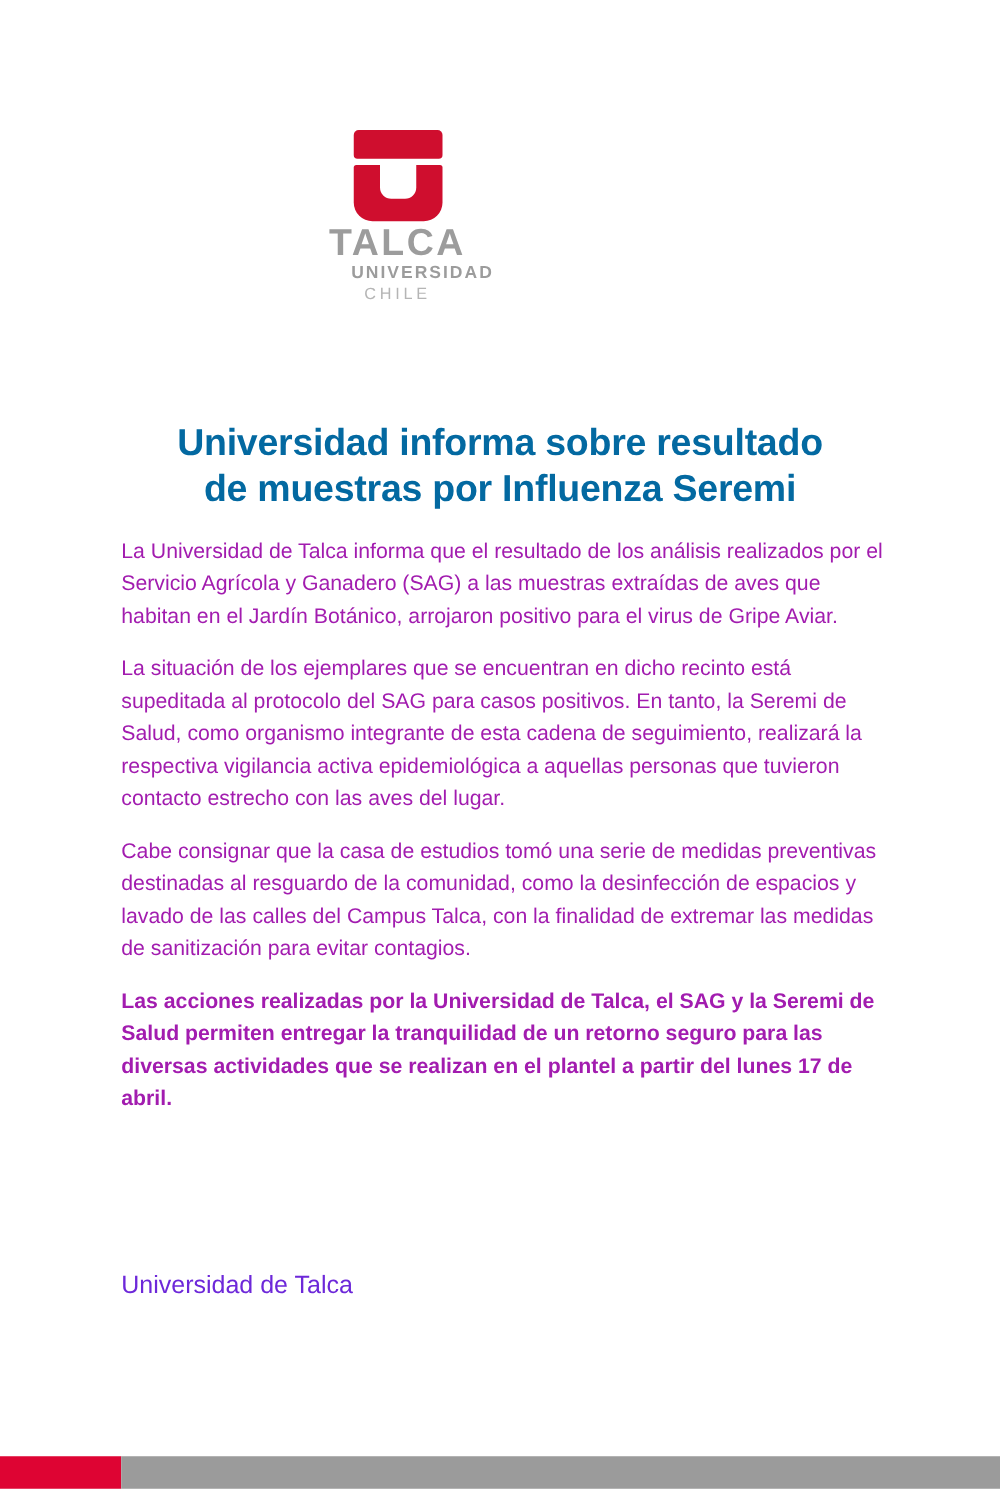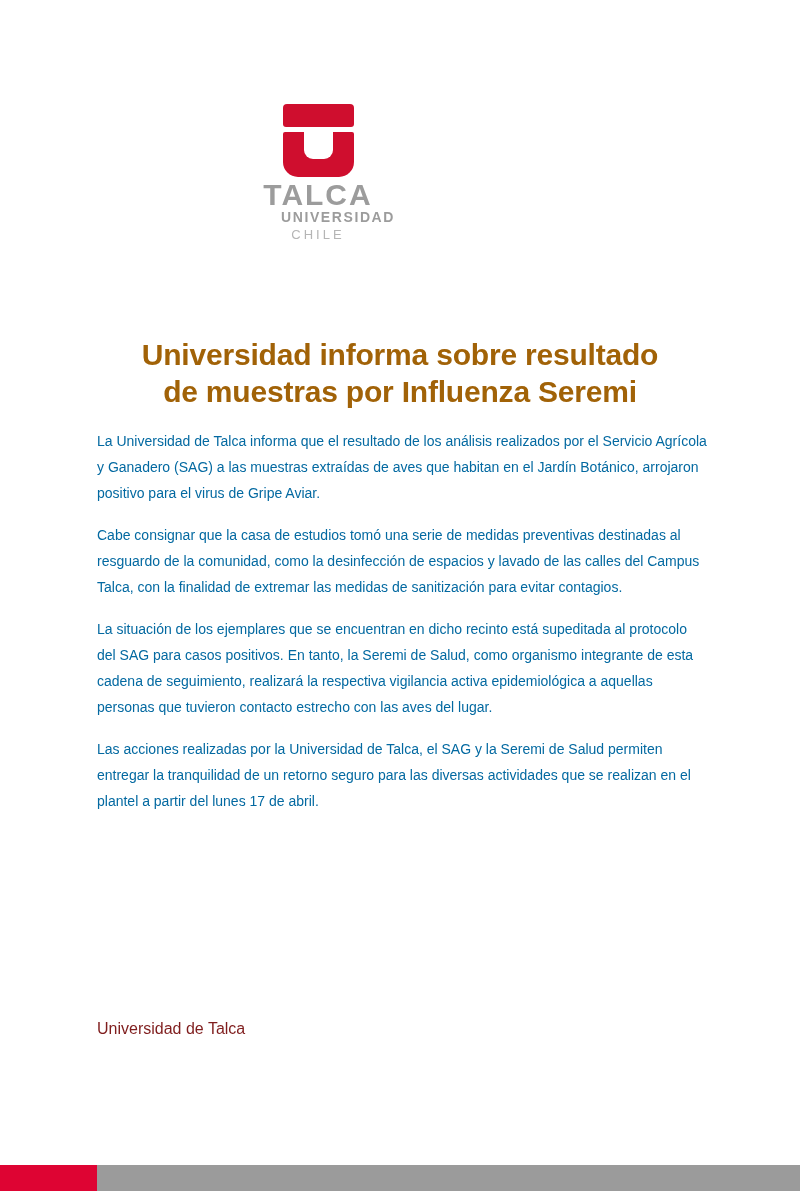--- a/index.html
+++ b/index.html
@@ -34,39 +34,39 @@
     color:#9c9c9c;line-height:15px;padding-left:40px;
   }
   .logo-country{
     margin-top:3px;font-size:13px;font-weight:normal;letter-spacing:3px;
     color:#b5b5b5;line-height:14px;text-align:center;
   }
 
   
   .title{
     position:absolute;top:316px;left:40px;width:720px;text-align:center;
-    font-size:30px;font-weight:bold;line-height:37px;color:#a16207;
+    font-size:30px;font-weight:bold;line-height:37px;color:#0369a1;
     letter-spacing:-0.2px;
   }
 
   
   .content{
     position:absolute;top:428px;left:97px;width:612px;
-    font-size:14px;line-height:26px;color:#0369a1;
+    font-size:17px;line-height:26px;color:#a21caf;
   }
   .content p{margin:0 0 16px 0;}
-  .content p:last-child{margin-bottom:0;}
+  .content p:last-child{margin-bottom:0;font-weight:bold;}
 
   
   .signature{position:absolute;top:1016px;left:97px;width:612px;}
   .signature .dept{
     font-size:20px;font-weight:bold;color:#1f1f1f;line-height:26px;
   }
   .signature .inst{
-    font-size:16px;font-weight:normal;color:#7f1d1d;line-height:25px;
+    font-size:20px;font-weight:normal;color:#6d28d9;line-height:25px;
   }
 
   
   .bottom-bar{
     position:absolute;left:0;top:1165px;width:800px;height:26px;
     display:flex;
   }
   .bottom-bar .red-seg{width:97px;height:26px;background:var(--accent-red);}
   .bottom-bar .gray-seg{flex:1;height:26px;background:var(--bar-gray);}
 </style>
@@ -87,22 +87,22 @@
     <div class="logo-country">CHILE</div>
   </div>
 
   <h1 class="title">
     <span>Universidad informa sobre resultado</span><br>
     <span>de muestras por Influenza Seremi</span>
   </h1>
 
   <div class="content">
     <p>La Universidad de Talca informa que el resultado de los análisis realizados por el Servicio Agrícola y Ganadero (SAG) a las muestras extraídas de aves que habitan en el Jardín Botánico, arrojaron positivo para el virus de Gripe Aviar.</p>
+    <p>La situación de los ejemplares que se encuentran en dicho recinto está supeditada al protocolo del SAG para casos positivos. En tanto, la Seremi de Salud, como organismo integrante de esta cadena de seguimiento, realizará la respectiva vigilancia activa epidemiológica a aquellas personas que tuvieron contacto estrecho con las aves del lugar.</p>
     <p>Cabe consignar que la casa de estudios tomó una serie de medidas preventivas destinadas al resguardo de la comunidad, como la desinfección de espacios y lavado de las calles del Campus Talca, con la finalidad de extremar las medidas de sanitización para evitar contagios.</p>
-    <p>La situación de los ejemplares que se encuentran en dicho recinto está supeditada al protocolo del SAG para casos positivos. En tanto, la Seremi de Salud, como organismo integrante de esta cadena de seguimiento, realizará la respectiva vigilancia activa epidemiológica a aquellas personas que tuvieron contacto estrecho con las aves del lugar.</p>
     <p>Las acciones realizadas por la Universidad de Talca, el SAG y la Seremi de Salud permiten entregar la tranquilidad de un retorno seguro para las diversas actividades que se realizan en el plantel a partir del lunes 17 de abril.</p>
   </div>
 
   <div class="signature">
     <div class="inst">Universidad de Talca</div>
   </div>
 
   <div class="bottom-bar">
     <div class="red-seg"></div>
     <div class="gray-seg"></div>

